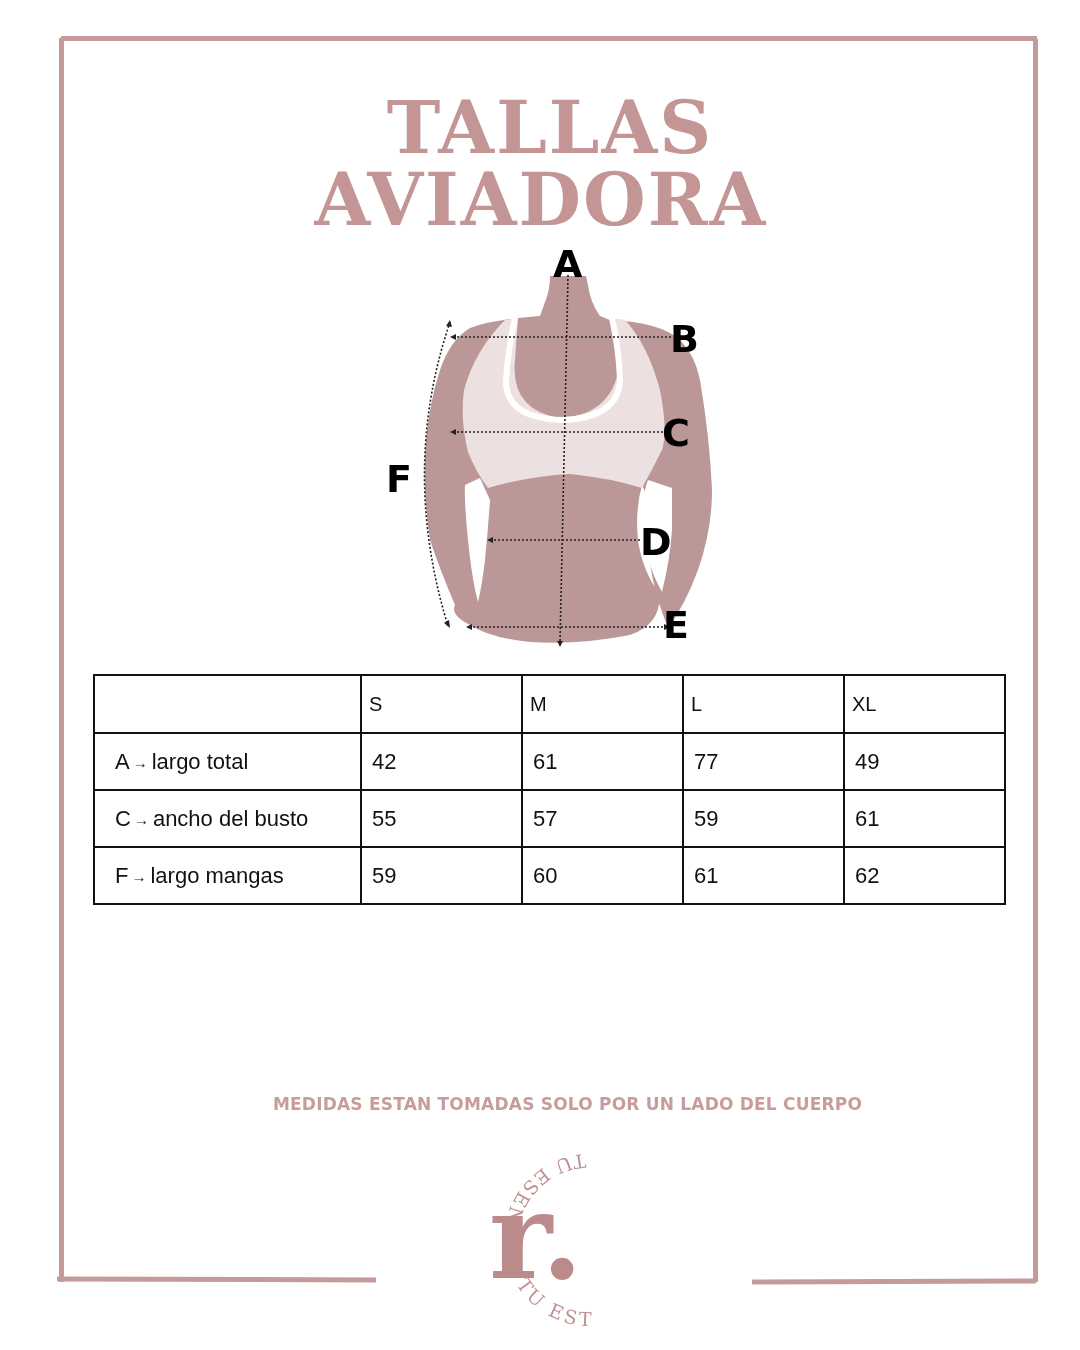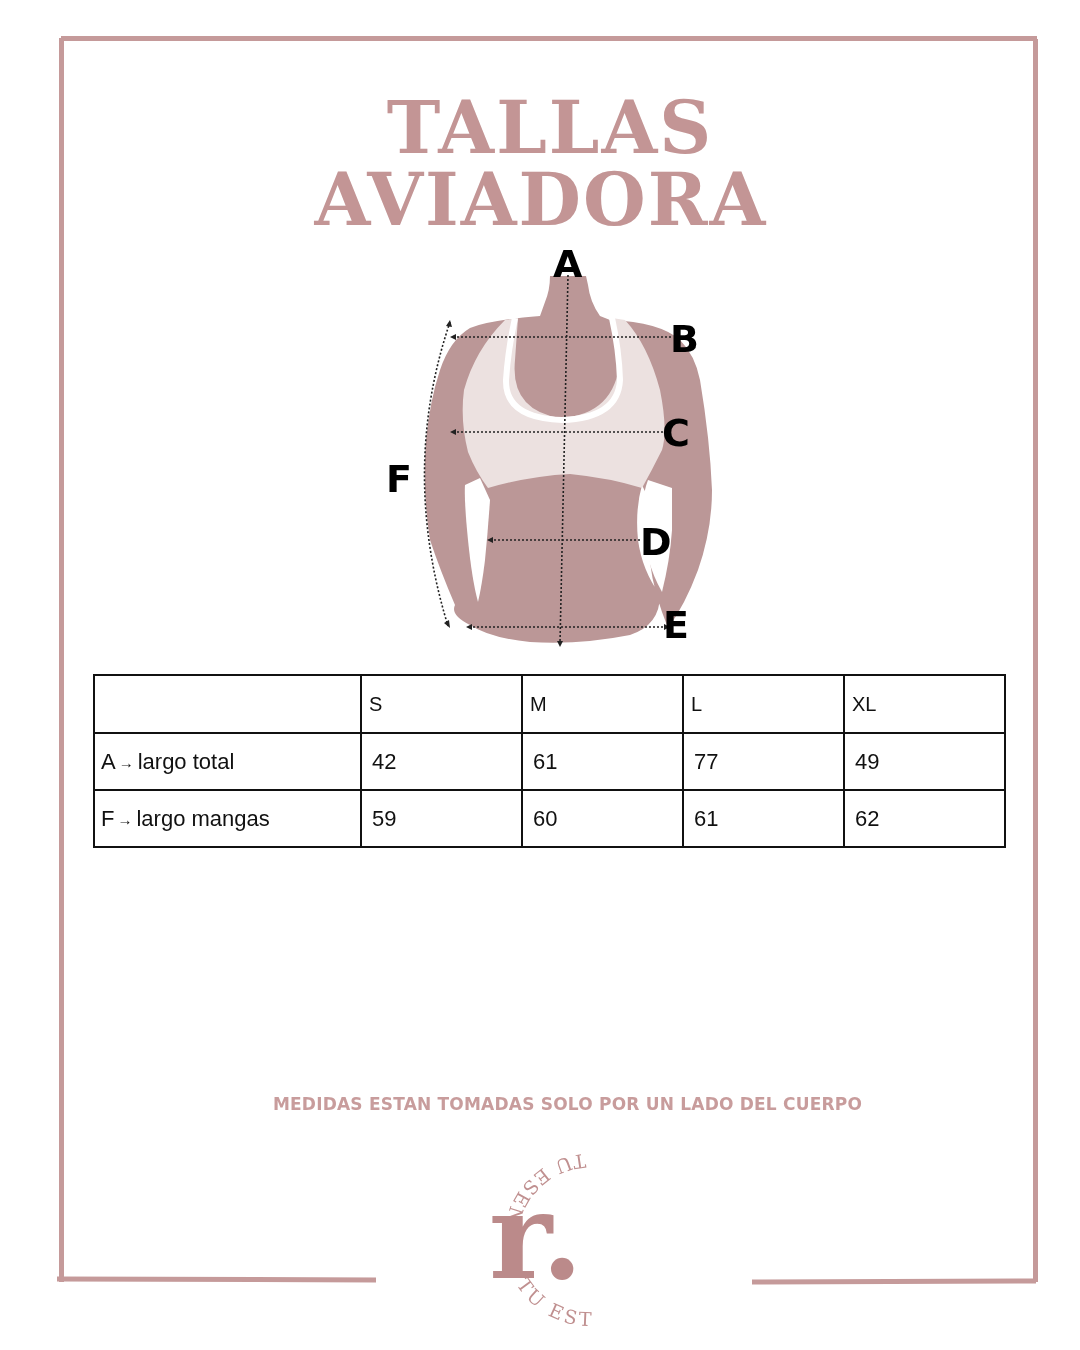--- a/index.html
+++ b/index.html
@@ -22,21 +22,21 @@
     table.sizes {
       position: absolute; left: 93px; top: 674px; width: 911px;
       border-collapse: collapse; table-layout: fixed;
     }
     table.sizes td {
       border: 2px solid #111; height: 55px; padding: 0 10px;
       font-size: 22px; color: #111; font-family: "Liberation Sans", sans-serif;
     }
     table.sizes td.num { font-size: 22px; }
     table.sizes tr.head td { font-size: 20px; vertical-align: middle; padding-left: 7px; }
-    table.sizes td.label { padding-left: 6px; }
+    table.sizes td.label { padding-left: 20px; }
     .arrow { font-size: 15px; margin: 0 4px 0 3px; position: relative; top: -1px; }
     .note {
       position: absolute; left: 0; width: 1135px; top: 1094px; text-align: center;
       font-family: "DejaVu Sans", sans-serif; font-weight: bold; font-size: 17px;
       color: #c89c9c; letter-spacing: 0.2px;
     }
     .logo { position: absolute; left: 440px; top: 1130px; width: 220px; height: 215px; }
   </style>
 </head>
 <body>
@@ -118,20 +118,27 @@
     <td>XL</td>
   </tr>
   <tr>
     <td class="label"><span>A</span><span class="arrow">→</span><span>largo total</span></td>
     <td class="num">42</td>
     <td class="num">61</td>
     <td class="num">77</td>
     <td class="num">49</td>
   </tr>
   <tr>
+    <td class="label"><span>C</span><span class="arrow">→</span><span>ancho del busto</span></td>
+    <td class="num">55</td>
+    <td class="num">57</td>
+    <td class="num">59</td>
+    <td class="num">61</td>
+  </tr>
+  <tr>
     <td class="label"><span>F</span><span class="arrow">→</span><span>largo mangas</span></td>
     <td class="num">59</td>
     <td class="num">60</td>
     <td class="num">61</td>
     <td class="num">62</td>
   </tr>
 </tbody>
   </table>
 
 <div class="note">MEDIDAS ESTAN TOMADAS SOLO POR UN LADO DEL CUERPO</div>

